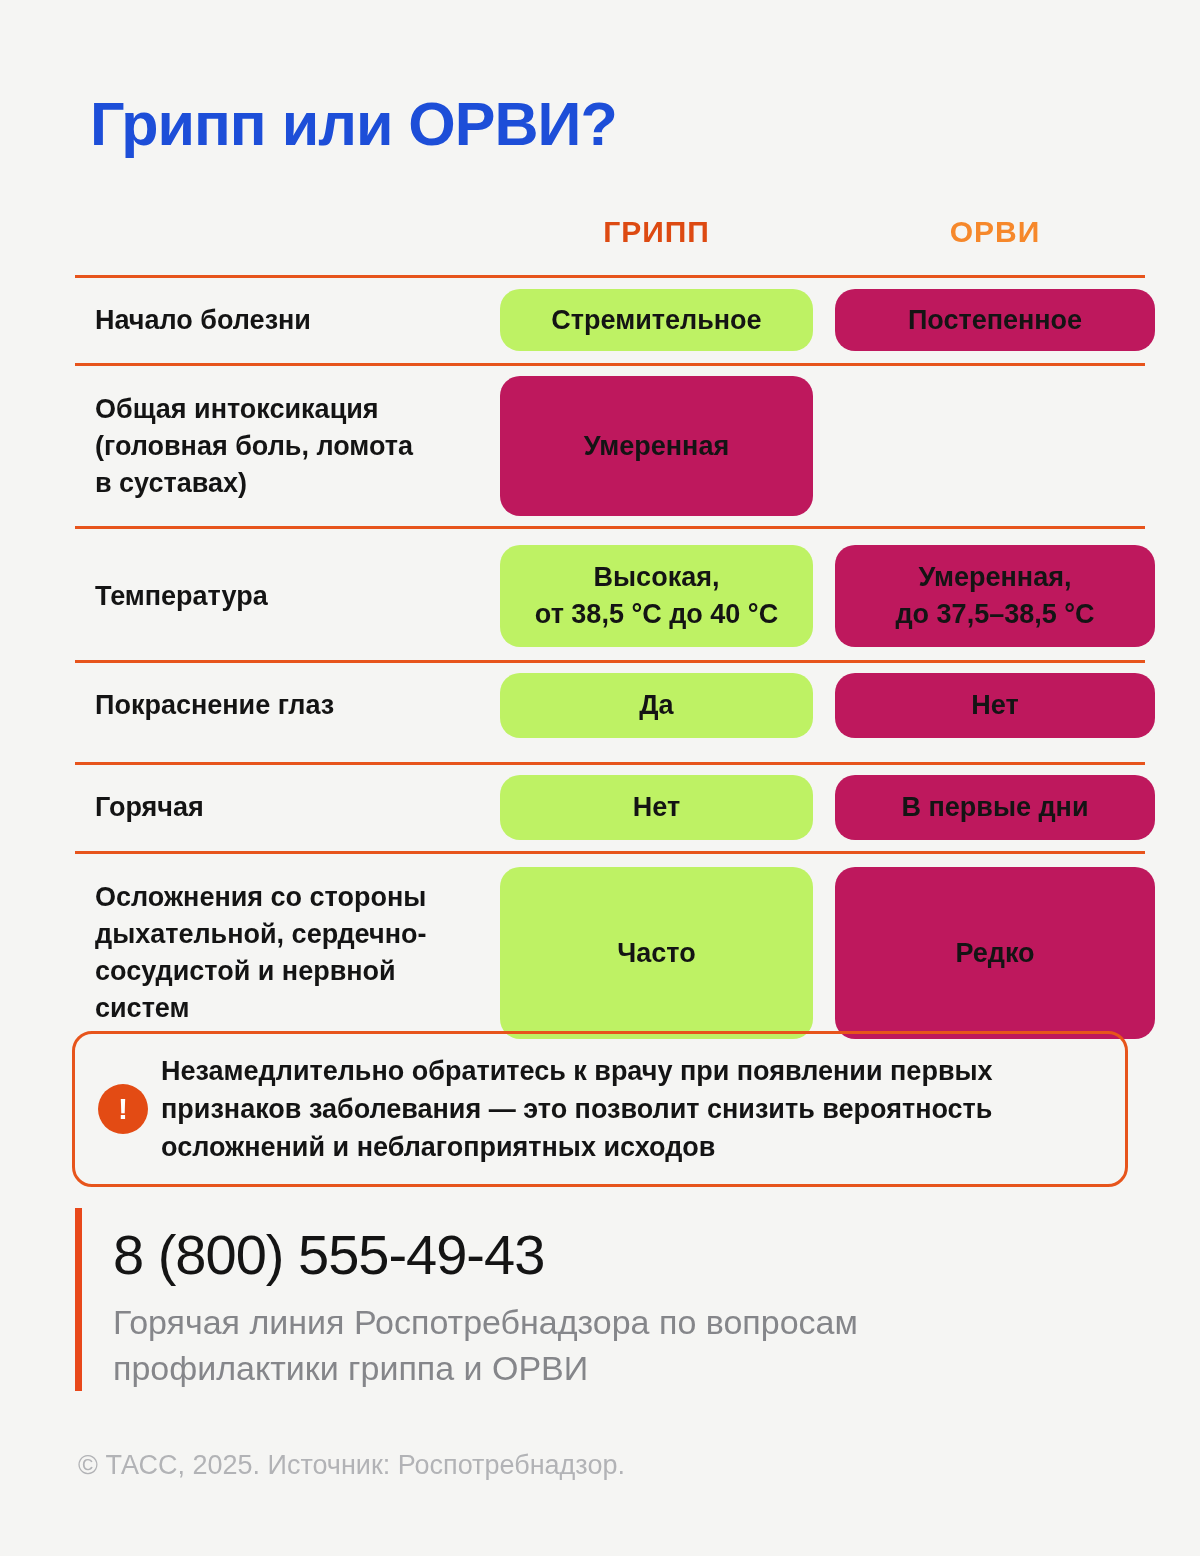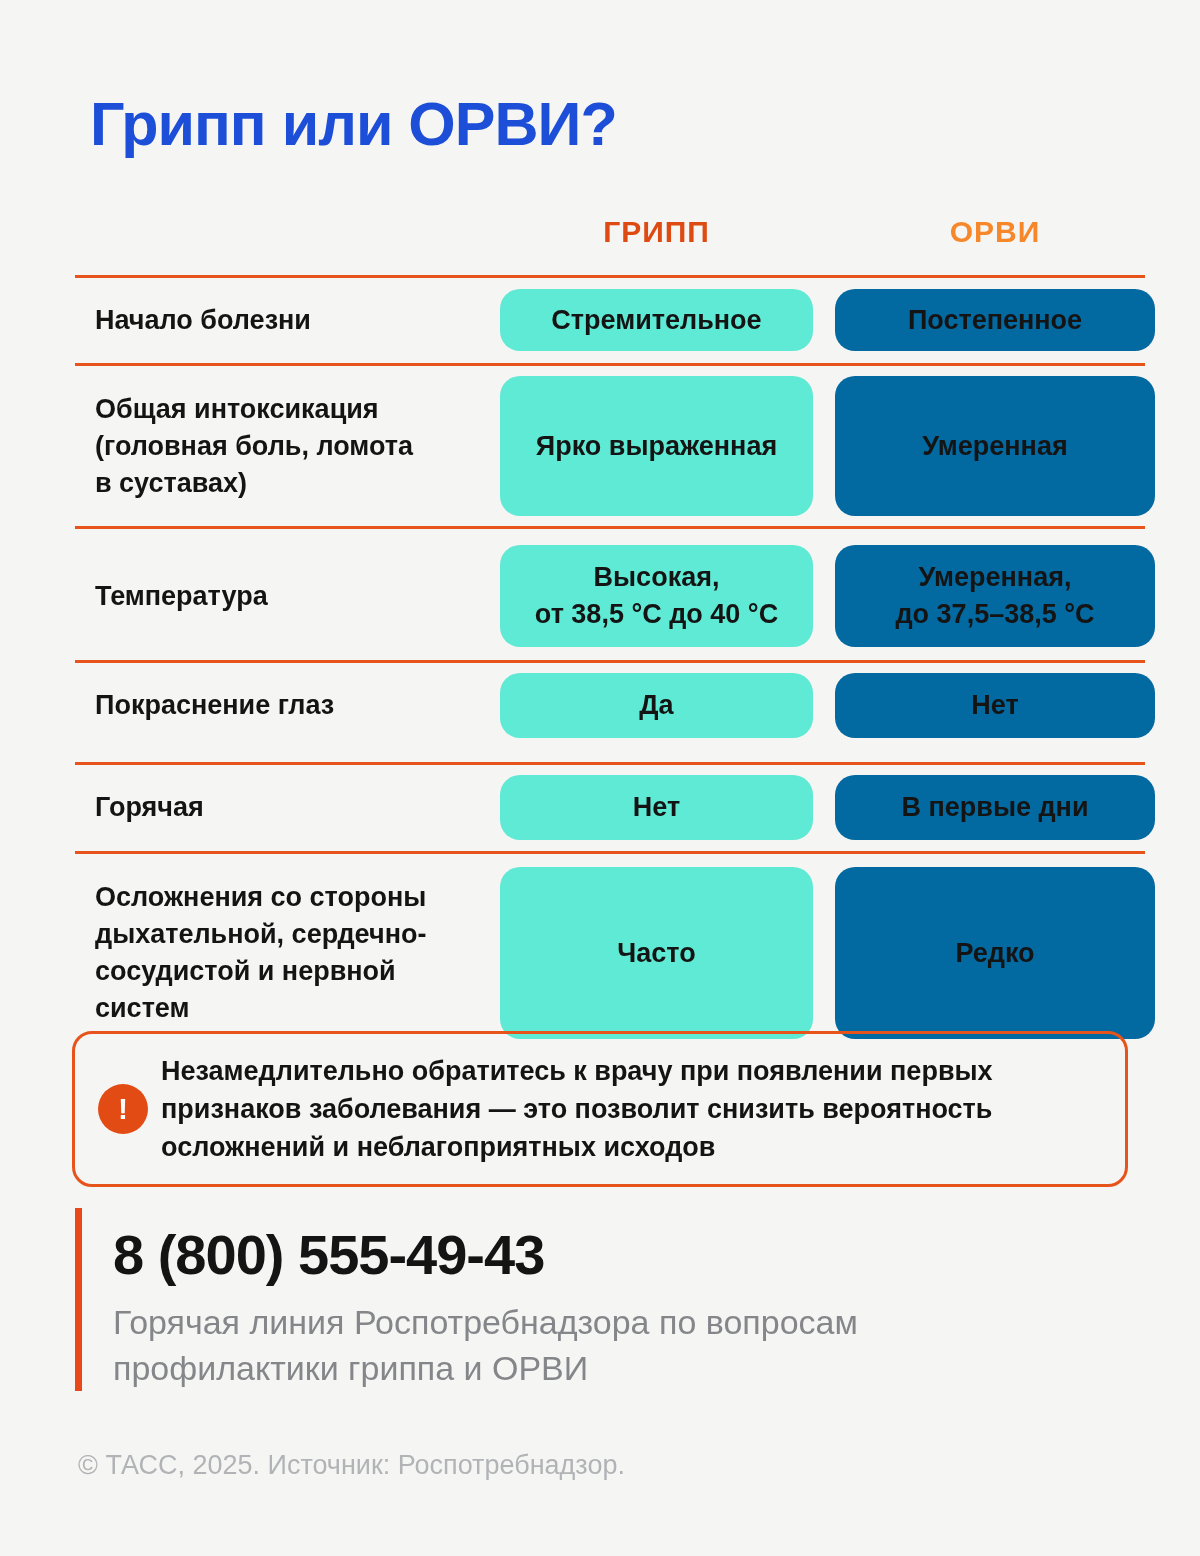--- a/index.html
+++ b/index.html
@@ -56,22 +56,22 @@
     padding-left:20px;
   }
   .cell{
     border-radius:20px;
     display:flex;align-items:center;justify-content:center;
     text-align:center;
     font-size:27px;font-weight:700;line-height:37px;
     padding:4px 10px;
     box-sizing:border-box;
   }
-  .cell.gripp{background:#5eead4;}
-  .cell.orvi{background:#0369a1;}
+  .cell.gripp{background:#bef264;}
+  .cell.orvi{background:#be185d;}
   .row1 .cell{min-height:62px;}
   .row2 .cell{min-height:140px;}
   .row3 .cell{min-height:102px;}
   .row4 .cell{min-height:65px;}
   .row5 .cell{min-height:65px;}
   .row6 .cell{min-height:172px;}
 
   
   .warning{
     position:absolute;left:72px;top:1031px;width:1056px;min-height:135px;
@@ -96,21 +96,21 @@
   
   .hotline{
     position:absolute;left:75px;top:1208px;
     border-left:7px solid #e8481a;
     padding-left:31px;
     min-height:182px;
     box-sizing:border-box;
   }
   .phone{
     margin-top:14px;
-    font-size:56px;font-weight:700;letter-spacing:-1px;
+    font-size:56px;font-weight:400;letter-spacing:-1px;
     color:#141414;
   }
   .hotline-desc{
     margin-top:12px;
     font-size:34px;font-weight:500;line-height:46px;
     color:#85868a;
   }
 
   
   .footer{
@@ -135,21 +135,20 @@
   <div class="t-grid t-row row1">
     <div class="row-label preline">Начало болезни</div>
     <div class="cell gripp preline">Стремительное</div>
     <div class="cell orvi preline">Постепенное</div>
   </div>
 
   <div class="t-grid t-row row2">
     <div class="row-label preline">Общая интоксикация
 (головная боль, ломота
 в суставах)</div>
-    <div class="cell gripp preline">Ярко выраженная</div>
     <div class="cell orvi preline">Умеренная</div>
   </div>
 
   <div class="t-grid t-row row3">
     <div class="row-label preline">Температура</div>
     <div class="cell gripp preline">Высокая,
 от 38,5 °C до 40 °C</div>
     <div class="cell orvi preline">Умеренная,
 до 37,5–38,5 °C</div>
   </div>

